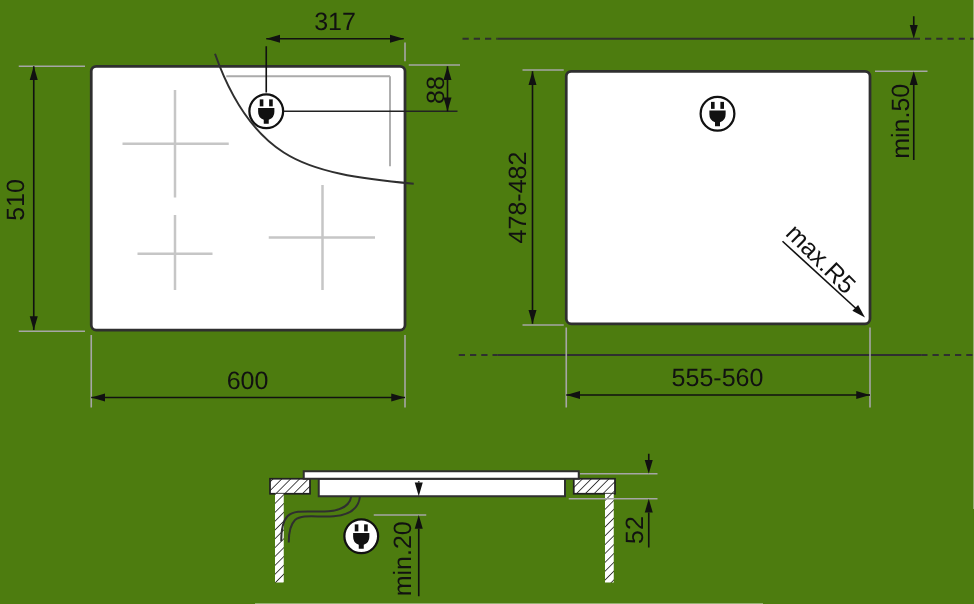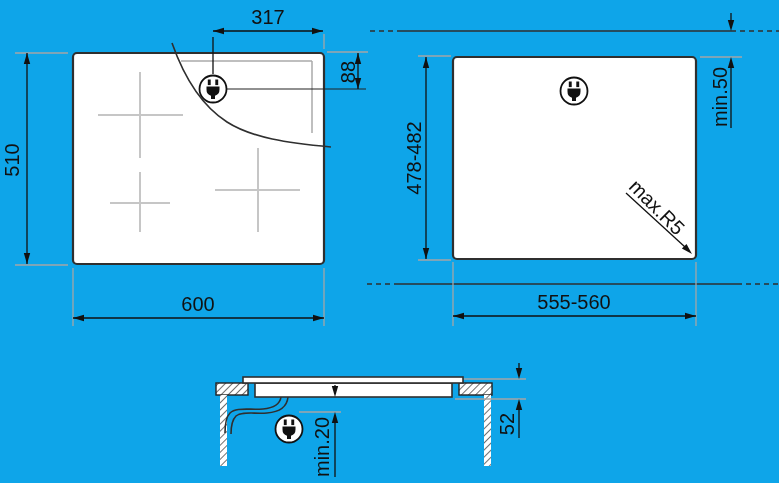--- a/index.html
+++ b/index.html
@@ -1,16 +1,16 @@
 <!DOCTYPE html>
 <html><head>
 <meta charset="utf-8">
 <style>
   html,body { margin:0; padding:0; background:#ffffff; }
-  .stage { position:relative; width:779px; height:483px; background:#0ea5e9; overflow:hidden; }
+  .stage { position:relative; width:779px; height:483px; background:#4d7c0f; overflow:hidden; }
   svg { display:block; }
   svg text {
     font-family:"Liberation Sans", sans-serif;
     font-size:20px;
     fill:#111;
     stroke:none;
   }
   .outline   { fill:#ffffff; stroke:#2f2f2f; stroke-width:2.2; }
   .thin      { fill:none;    stroke:#2f2f2f; stroke-width:1.6; }
   .dimline   { fill:none;    stroke:#111111; stroke-width:1.3; }

